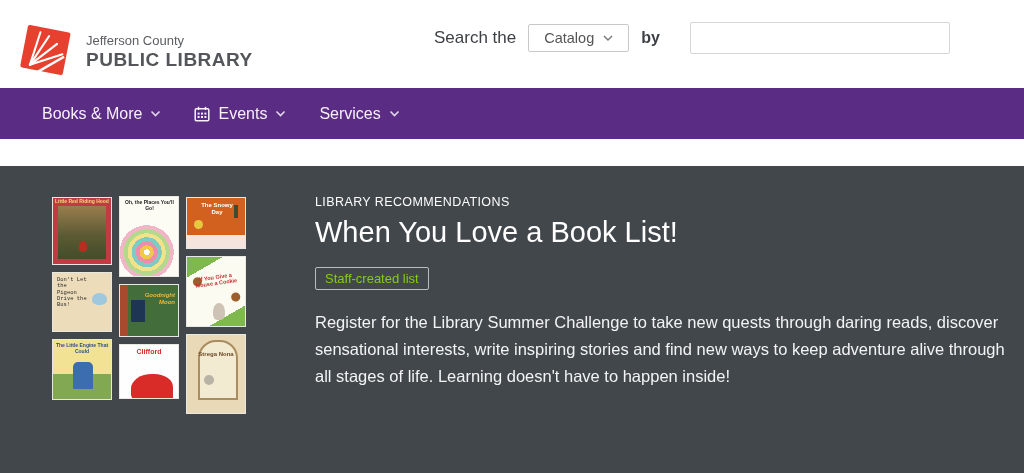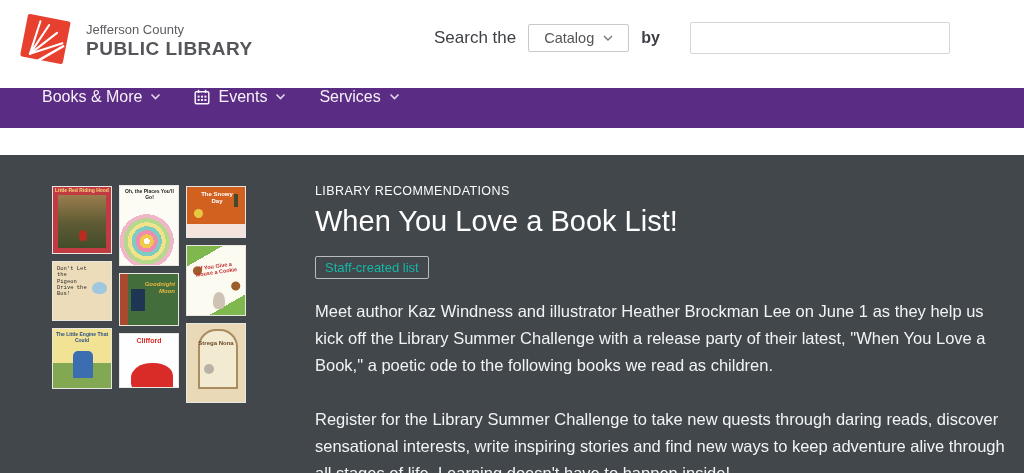--- a/index.html
+++ b/index.html
@@ -4,21 +4,21 @@
 <style>
   * { box-sizing: border-box; }
   html,body { margin:0; padding:0; }
   body {
     width:1024px; height:473px; overflow:hidden; background:#fff;
     font-family:"Liberation Sans", sans-serif;
   }
 
   
   .header { position:relative; height:88px; background:#fff; }
-  .logo-wrap { position:absolute; left:12px; top:6px; display:flex; align-items:center; cursor:pointer; }
+  .logo-wrap { position:absolute; left:12px; top:17px; display:flex; align-items:center; cursor:pointer; }
   .logo-svg { width:66px; height:70px; }
   .logo-text { margin-left:8px; }
   .logo-region { font-size:13px; color:#5b5d61; margin-bottom:1px; }
   .logo-name { font-size:19px; font-weight:bold; color:#54565a; letter-spacing:0.5px; }
 
   .search-bar { position:absolute; left:434px; top:22px; display:flex; align-items:center; }
   .search-label { font-size:17px; font-weight:normal; color:#3c3f44; margin-right:12px; }
   .connector { font-size:16px; font-weight:bold; color:#3c3f44; margin:0 12px; }
   .select-box {
     height:28px; border:1px solid #c9c9c9; border-radius:2px; background:#fff;
@@ -27,21 +27,21 @@
   }
   .select-catalog { width:101px; }
   .select-keyword { width:107px; }
   .search-input {
     width:260px; height:32px; border:1px solid #d6d6d6; border-radius:2px;
     margin-left:18px; font-size:15px; padding:0 8px; color:#333; outline:none;
   }
 
   
   .nav {
-    height:40px; background:#5b2c83; display:flex; align-items:flex-start;
+    height:51px; background:#5b2c83; display:flex; align-items:center;
     padding-left:42px; gap:33px;
   }
   .nav-item {
     display:flex; align-items:center; gap:8px; color:#f6f1fa;
     font-size:16px; cursor:pointer; white-space:nowrap;
   }
   .nav-chevron, .dd-chevron { display:inline-block; }
 
   .white-gap { height:27px; background:#fff; }
 
@@ -119,21 +119,21 @@
     background:#f3ead2; border:2px solid #a98c5f; border-radius:18px 18px 0 0; }
   .cover-strega::after { content:""; position:absolute; width:10px; height:10px; left:17px; top:40px;
     border-radius:50%; background:#b9b3a5; }
   .cover-strega .ct { top:16px; left:0; right:0; text-align:center; font-size:6px;
     color:#6d4a26; font-weight:bold; }
 
   .hero-content { position:absolute; left:315px; top:29px; width:700px; }
   .eyebrow { font-size:12.5px; color:#fcfcfc; letter-spacing:0.4px; margin:0 0 7px 0; }
   .hero-title { font-size:29px; font-weight:400; color:#ffffff; margin:0 0 18px 0; }
   .badge {
-    display:inline-block; border:1px solid #b9bdc0; border-radius:2px; color:#14b8a6;
+    display:inline-block; border:1px solid #b9bdc0; border-radius:2px; color:#84cc16;
     font-size:13px; padding:3px 9px; margin-bottom:19px;
   }
   .para { font-size:16.5px; line-height:27px; color:#f2f3f4; margin:0 0 27px 0; }
 </style>
 </head>
 <body>
 
 <div class="header">
   <div class="logo-wrap">
     <svg class="logo-svg" viewBox="0 0 64 64" aria-hidden="true">
@@ -240,16 +240,15 @@
       </div>
     </div>
   </div>
 
   <div class="hero-content">
     <p class="eyebrow">LIBRARY RECOMMENDATIONS</p>
     <h1 class="hero-title">When You Love a Book List!</h1>
     <div>
       <span class="badge">Staff-created list</span>
     </div>
-    <p class="para">Meet author Kaz Windness and illustrator Heather Brockman Lee on June 1 as they help us kick off the Library Summer Challenge with a release party of their latest, "When You Love a Book," a poetic ode to the following books we read as children.</p>
     <p class="para">Register for the Library Summer Challenge to take new quests through daring reads, discover sensational interests, write inspiring stories and find new ways to keep adventure alive through all stages of life. Learning doesn't have to happen inside!</p>
   </div>
 </div>
 
 </body></html>

